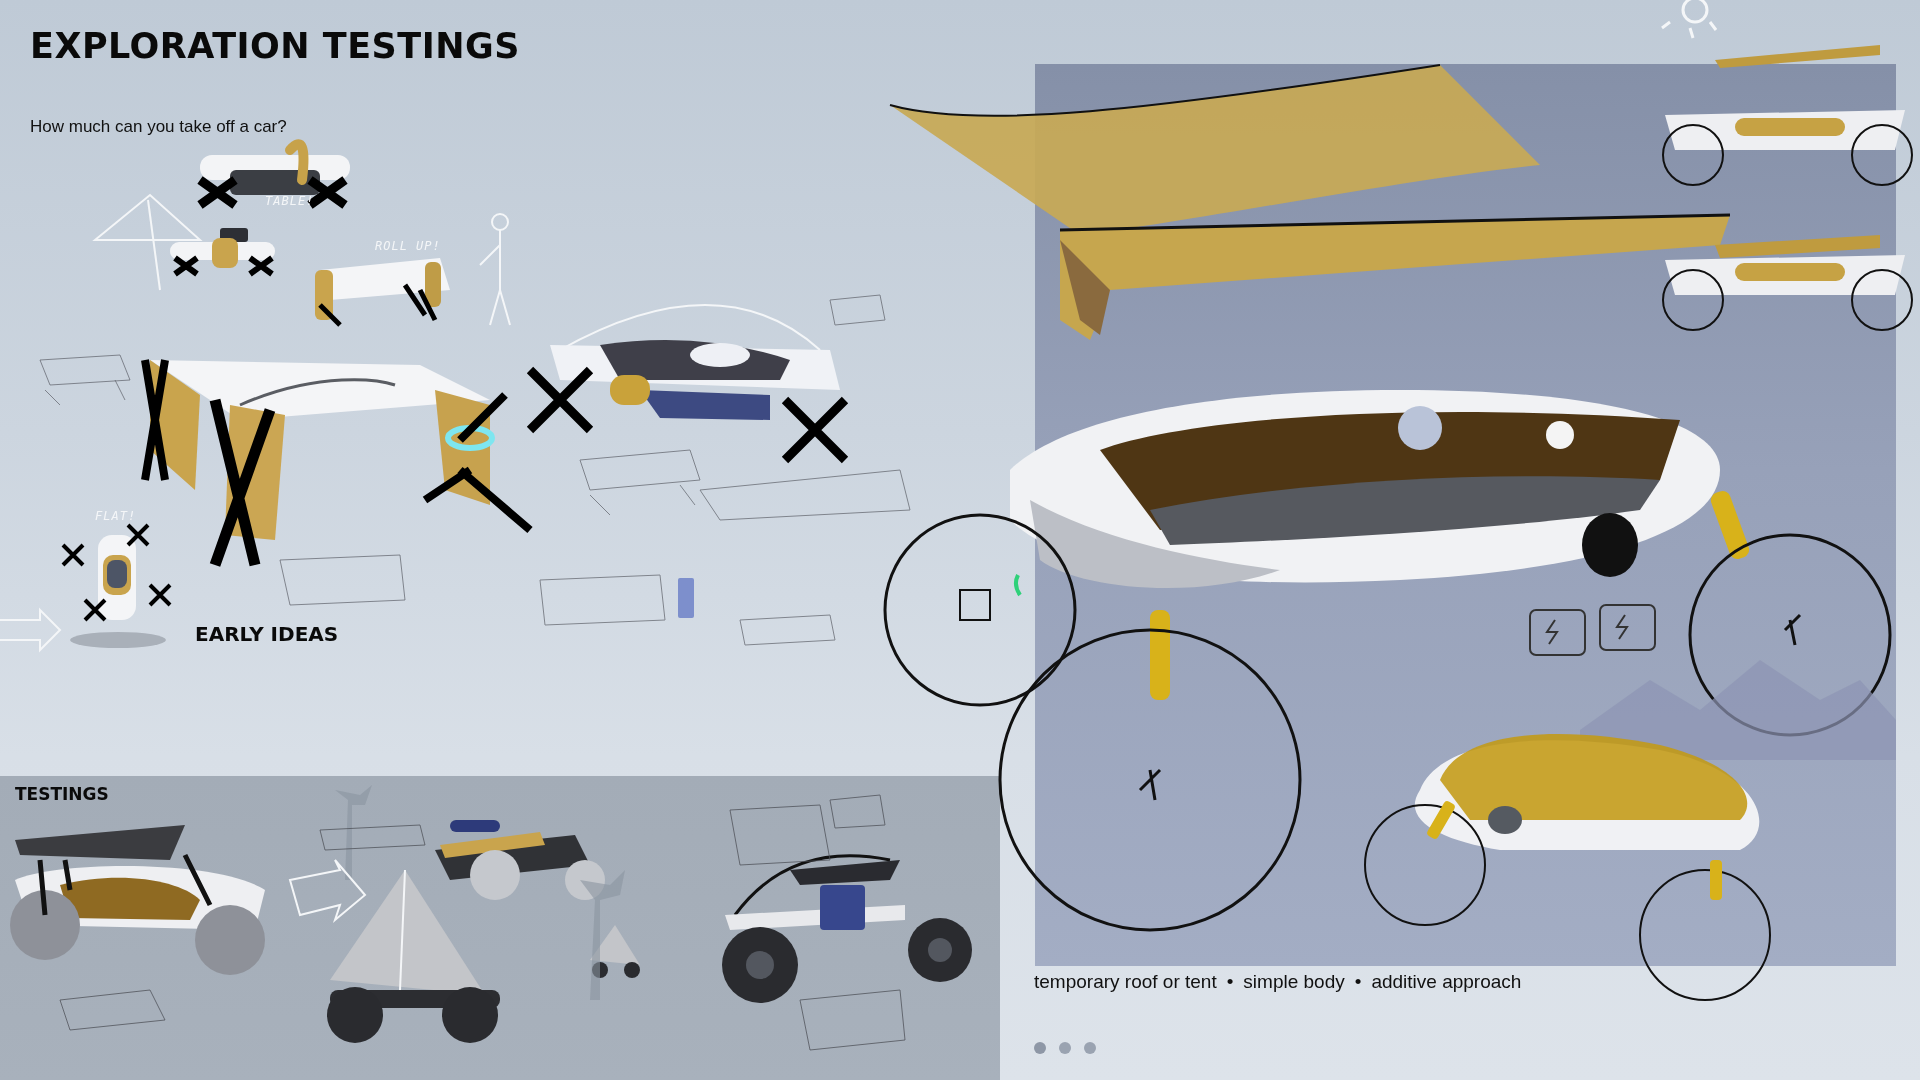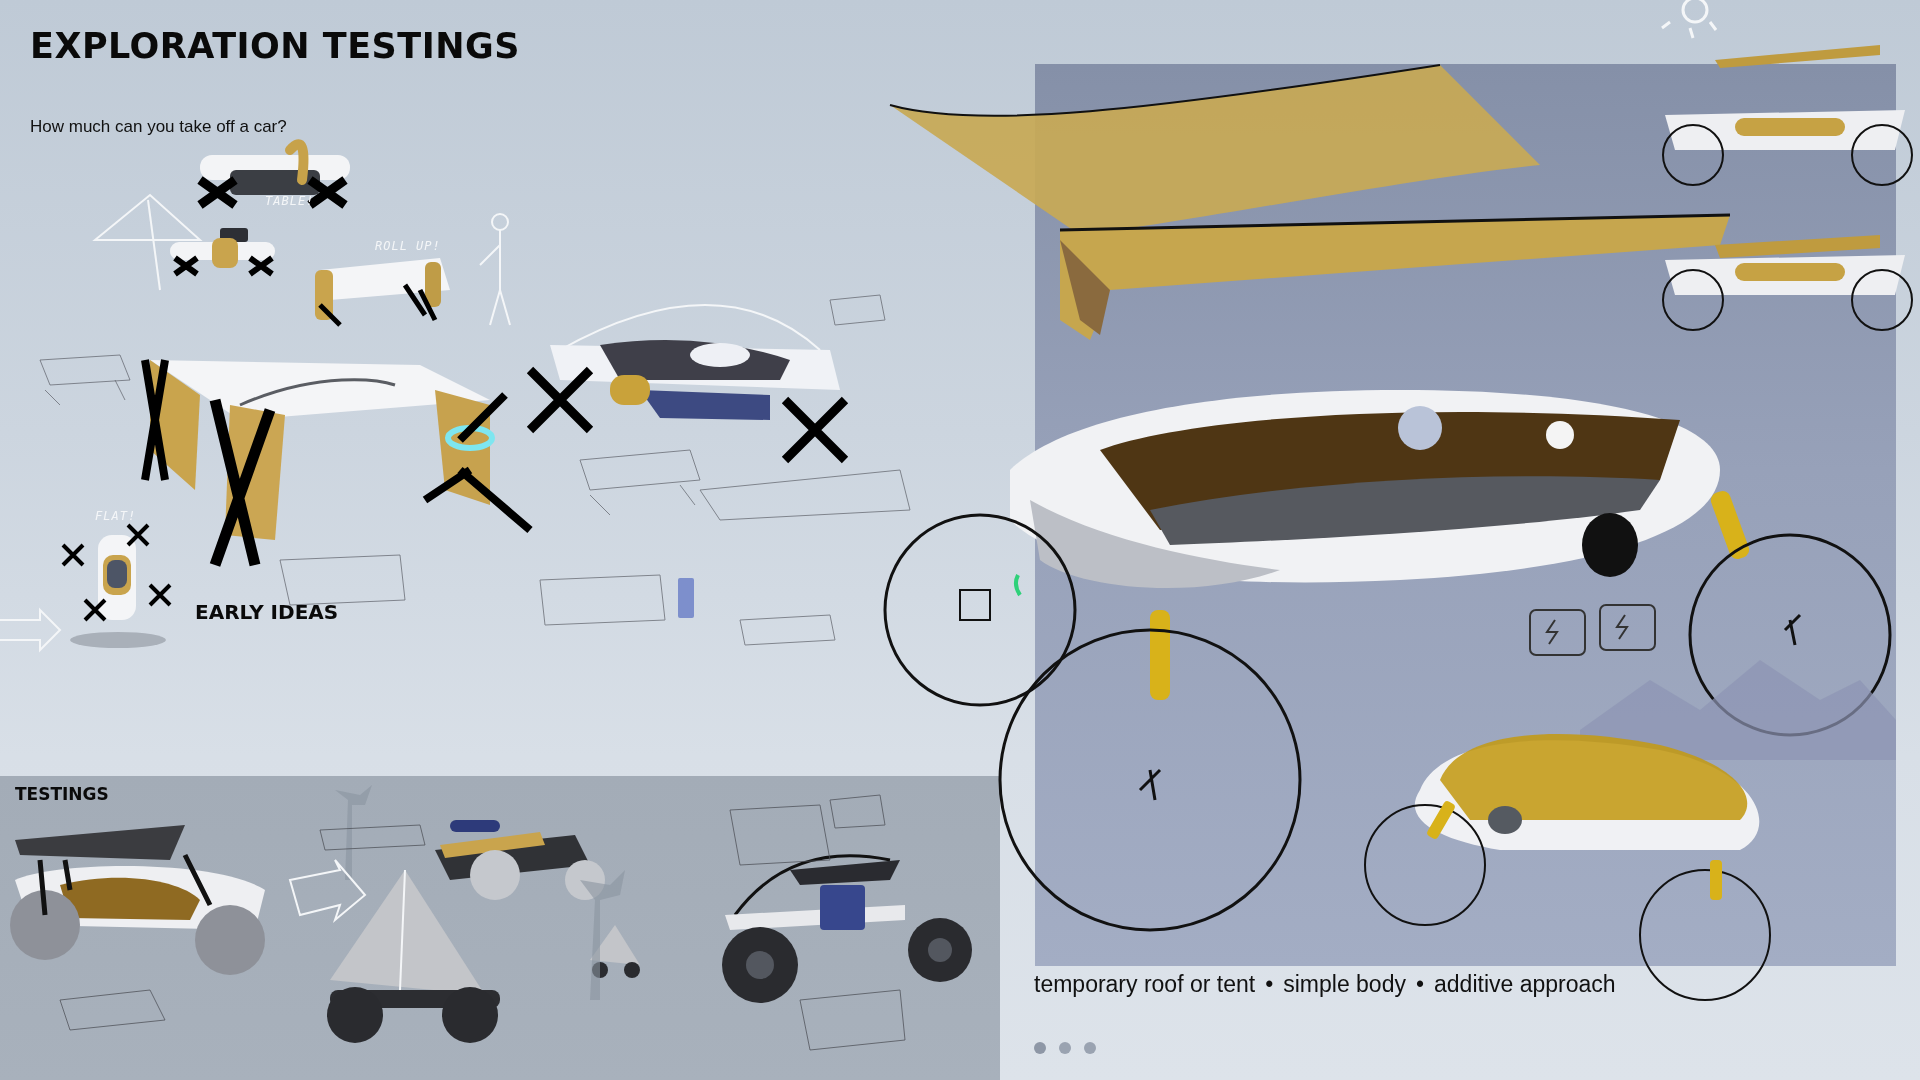--- a/index.html
+++ b/index.html
@@ -8,28 +8,28 @@
     position:relative;
     font-family:"Liberation Sans","DejaVu Sans",sans-serif;
     background:linear-gradient(180deg,#bfcad6 0%,#ccd5df 40%,#d8dfe7 70%,#dde3ea 100%);
     color:#0d0d0d;
   }
   .abs{position:absolute;}
   
   .title{left:30px;top:26px;font-size:35px;font-weight:700;letter-spacing:0.5px;color:#0a0a0a;font-family:"DejaVu Sans","Liberation Sans",sans-serif;}
   .subtitle{left:30px;top:73px;font-size:17px;color:#111;margin-top:44px;}
   .label-bold{font-weight:700;font-family:"DejaVu Sans","Liberation Sans",sans-serif;color:#0a0a0a;}
-  .early-label{left:195px;top:600px;font-size:20px;}
+  .early-label{left:195px;top:622px;font-size:20px;}
   
   .testings-panel{left:0;top:776px;width:1000px;height:304px;background:linear-gradient(180deg,#a3acb7 0%,#a8b1bc 100%);}
   .testings-label{left:15px;top:784px;font-size:17px;}
   
   .showcase-panel{left:1035px;top:64px;width:861px;height:902px;
     background:linear-gradient(180deg,#8590a8 0%,#97a1b9 45%,#a3adc4 100%);}
-  .caption{left:1034px;top:971px;font-size:23px;color:#111;white-space:nowrap;}
+  .caption{left:1034px;top:971px;font-size:19px;color:#111;white-space:nowrap;}
   .caption .dot{display:inline-block;margin:0 10px;}
   .pager{left:1034px;top:1042px;display:flex;gap:13px;}
   .pager span{width:12px;height:12px;border-radius:50%;background:#9aa3b1;display:block;cursor:pointer;}
   .pager span.active{background:#8e97a6;}
   .handnote{font-family:"DejaVu Sans Mono",monospace;color:#f4f6f8;font-size:12px;letter-spacing:1px;font-style:italic;}
   svg{position:absolute;overflow:visible;}
 </style>
 </head>
 <body>
 

